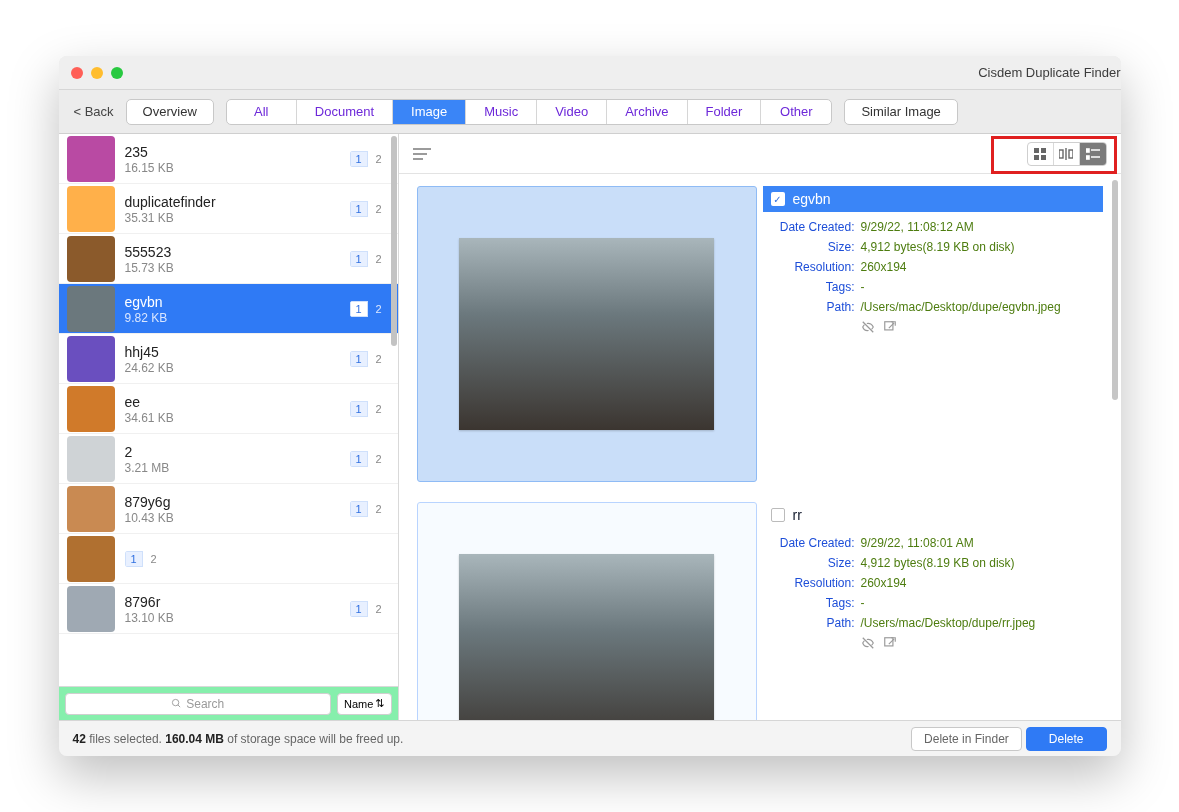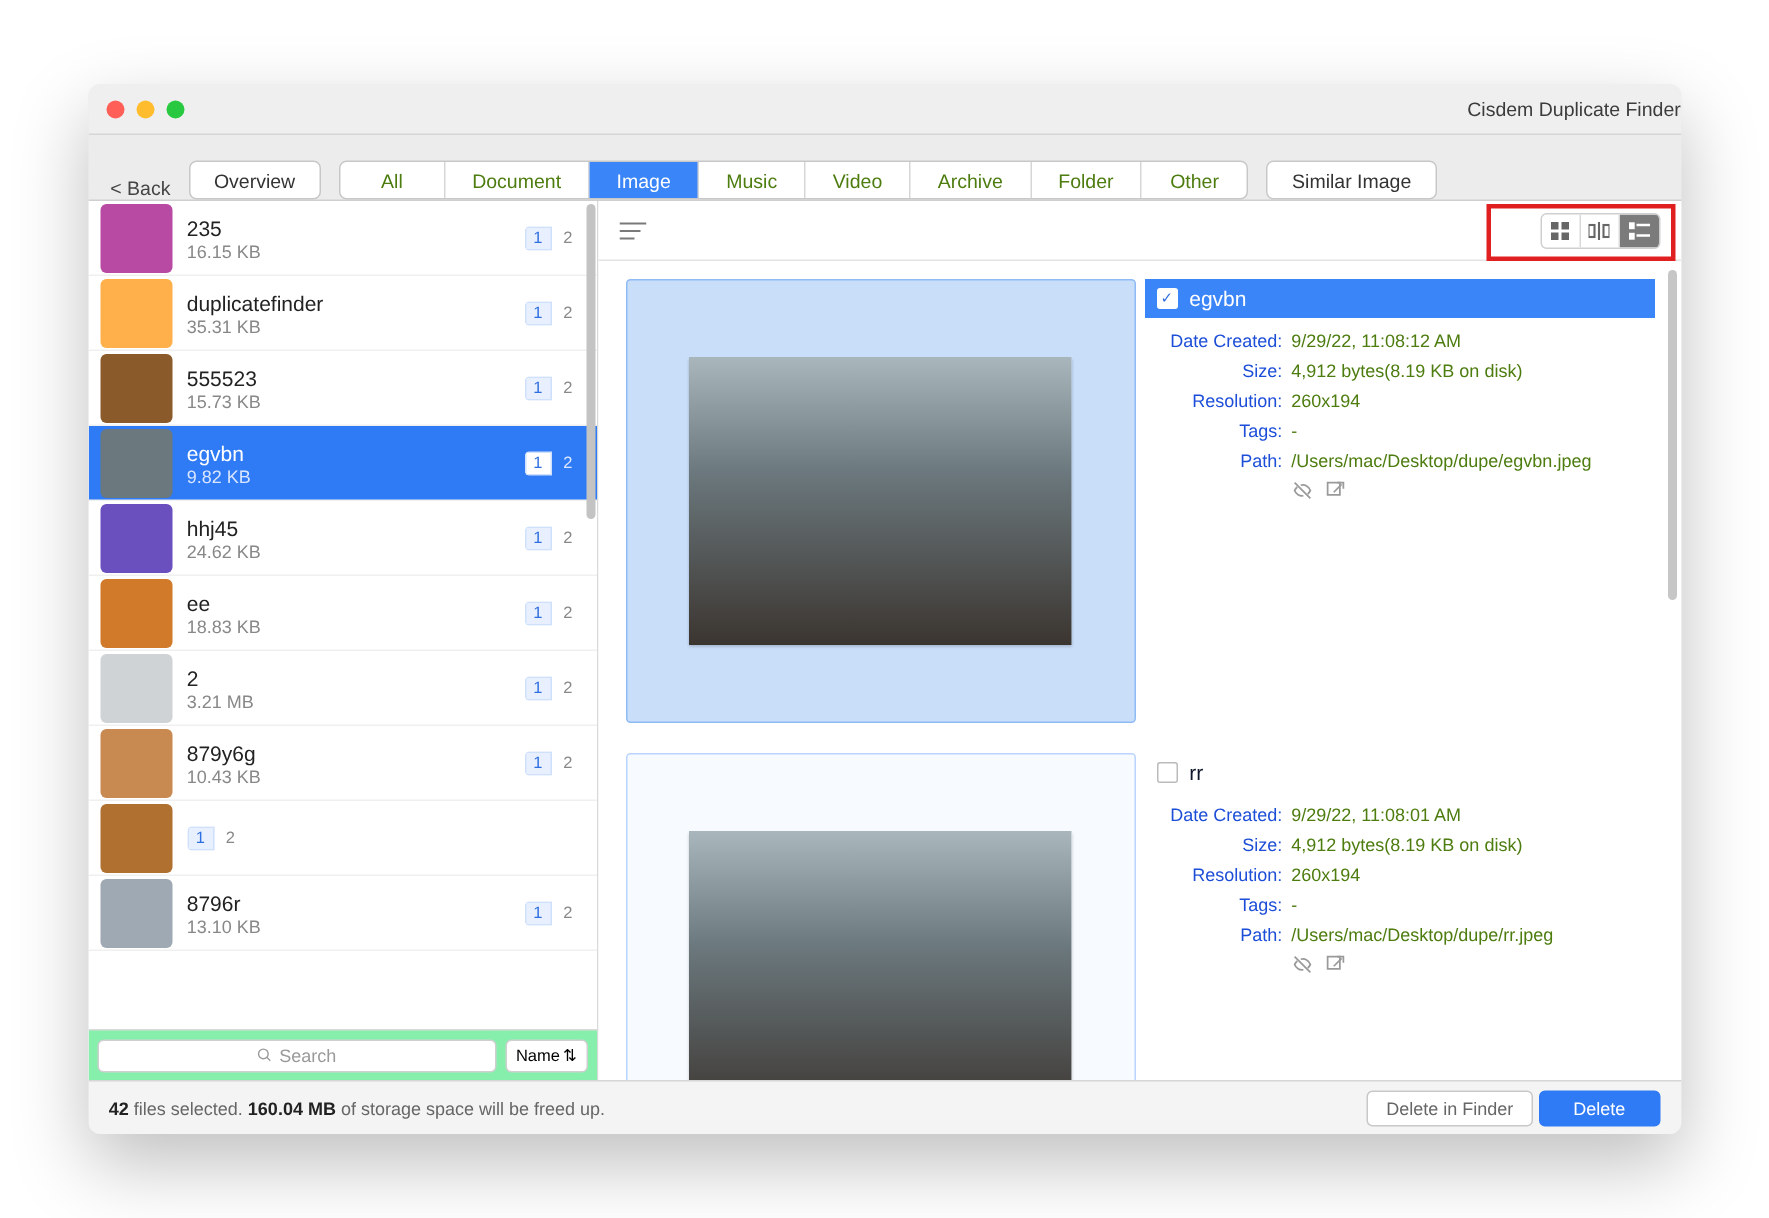--- a/index.html
+++ b/index.html
@@ -24,21 +24,21 @@
     position: relative;
     background:#efefef;
   }
   .traffic { display:flex; gap:8px; }
   .tl { width:12px; height:12px; border-radius:50%; }
   .tl.r{background:#ff5f57;} .tl.y{background:#ffbd2e;} .tl.g{background:#28c940;}
   .titlebar .title { position:absolute; left:0; right:0; text-align:right; font-size:13px; color:#3c3c3c; pointer-events:none;}
   .toolbar {
     height: 44px;
     display:flex;
-    align-items:flex-end;
+    align-items:center;
     padding: 0 15px;
     gap: 12px;
     border-bottom:1px solid #cfcfcf;
     background:#ececec;
   }
   .back-btn { font-size:13px; color:#444; cursor:pointer; }
   .pill-btn {
     background:#fff;
     border:1px solid #c8c8c8;
     border-radius:5px;
@@ -51,21 +51,21 @@
   }
   .seg {
     display:flex;
     border:1px solid #c8c8c8;
     border-radius:5px;
     overflow:hidden;
     background:#fff;
     height:26px;
   }
   .seg .seg-i{
-    padding:0 18px; font-size:13px; color:#4d7c0f;
+    padding:0 18px; font-size:13px; color:#6d28d9;
     display:flex;align-items:center;justify-content:center;
     border-right:1px solid #d6d6d6;
     cursor:pointer;
     min-width:70px;
   }
   .seg .seg-i:last-child{border-right:none;}
   .seg .seg-i.active{ background:#3a85f7; color:#fff; }
   .body { flex:1; display:flex; overflow:hidden; background:#fff; position:relative;}
   .sidebar {
     width: 340px;
@@ -279,21 +279,21 @@
             </div>
             <div class="counts">
               <span class="c1">1</span>
               <span class="c2">2</span>
             </div>
           </div>
           <div class="row">
             <div class="thumb" style="background:#d07a2a"></div>
             <div class="info">
               <div class="name">ee</div>
-              <div class="size">18.83 KB</div>
+              <div class="size">34.61 KB</div>
             </div>
             <div class="counts">
               <span class="c1">1</span>
               <span class="c2">2</span>
             </div>
           </div>
           <div class="row">
             <div class="thumb" style="background:#cfd3d6"></div>
             <div class="info">
               <div class="name">2</div>

